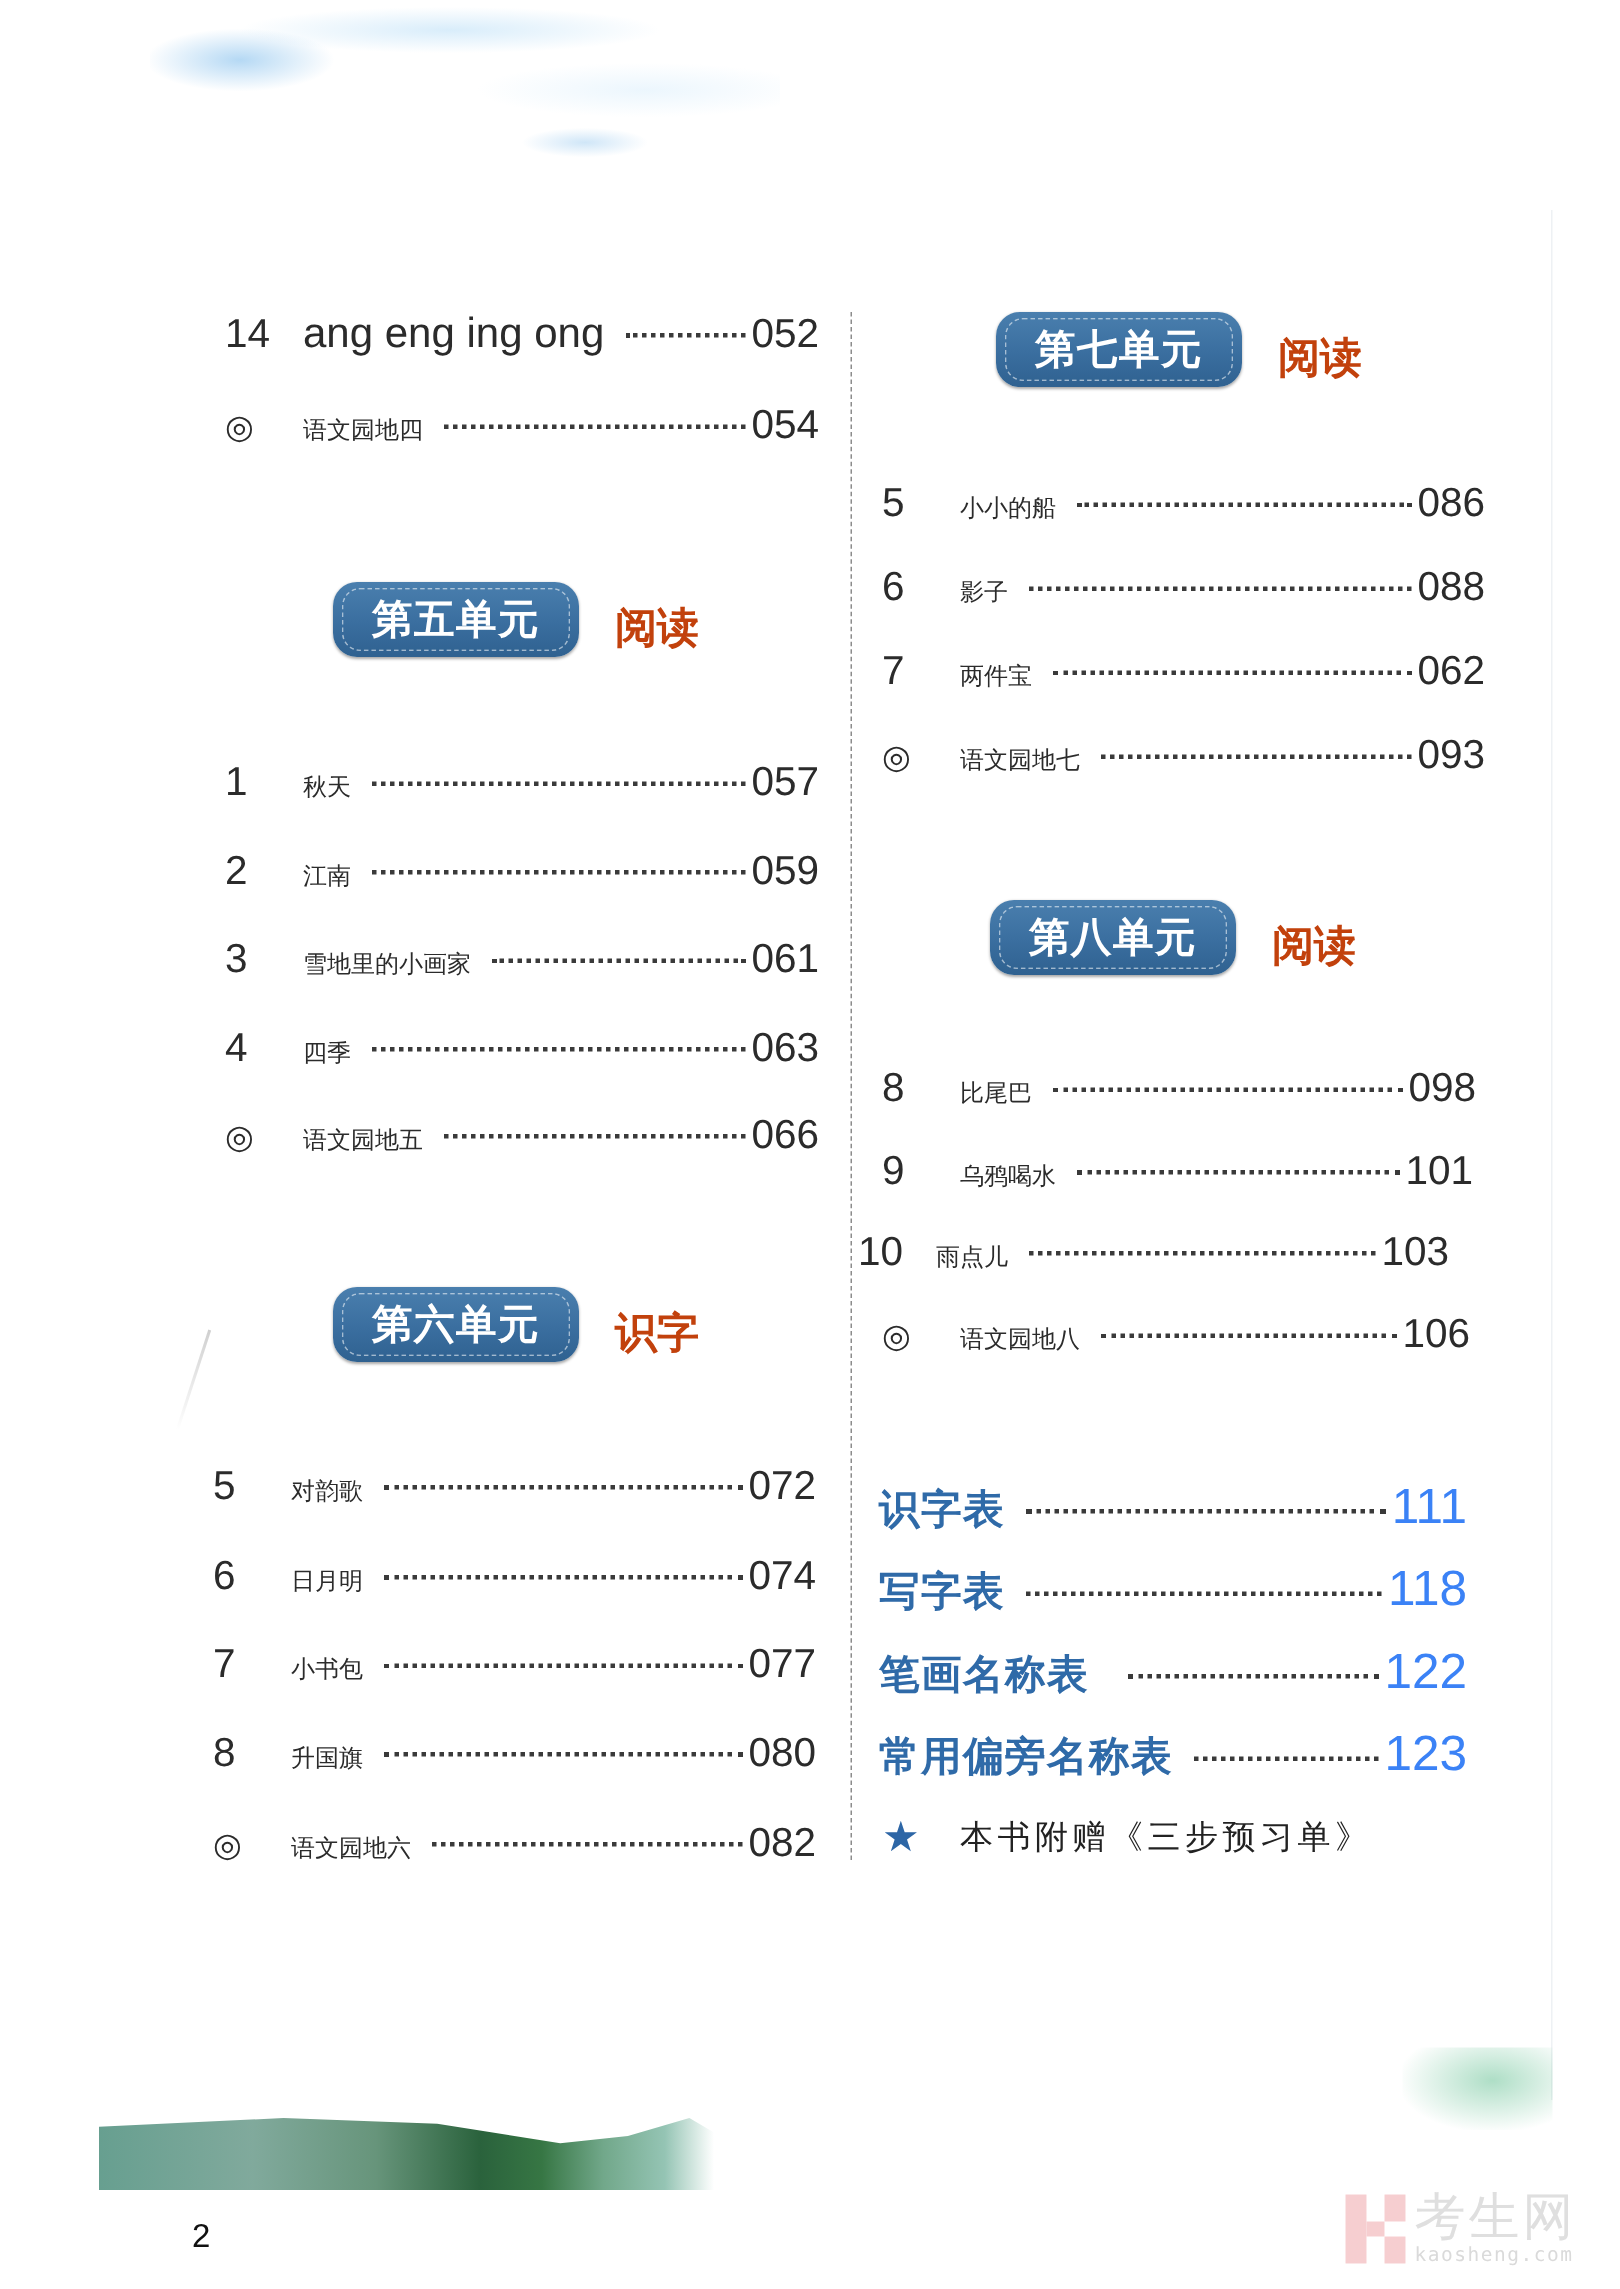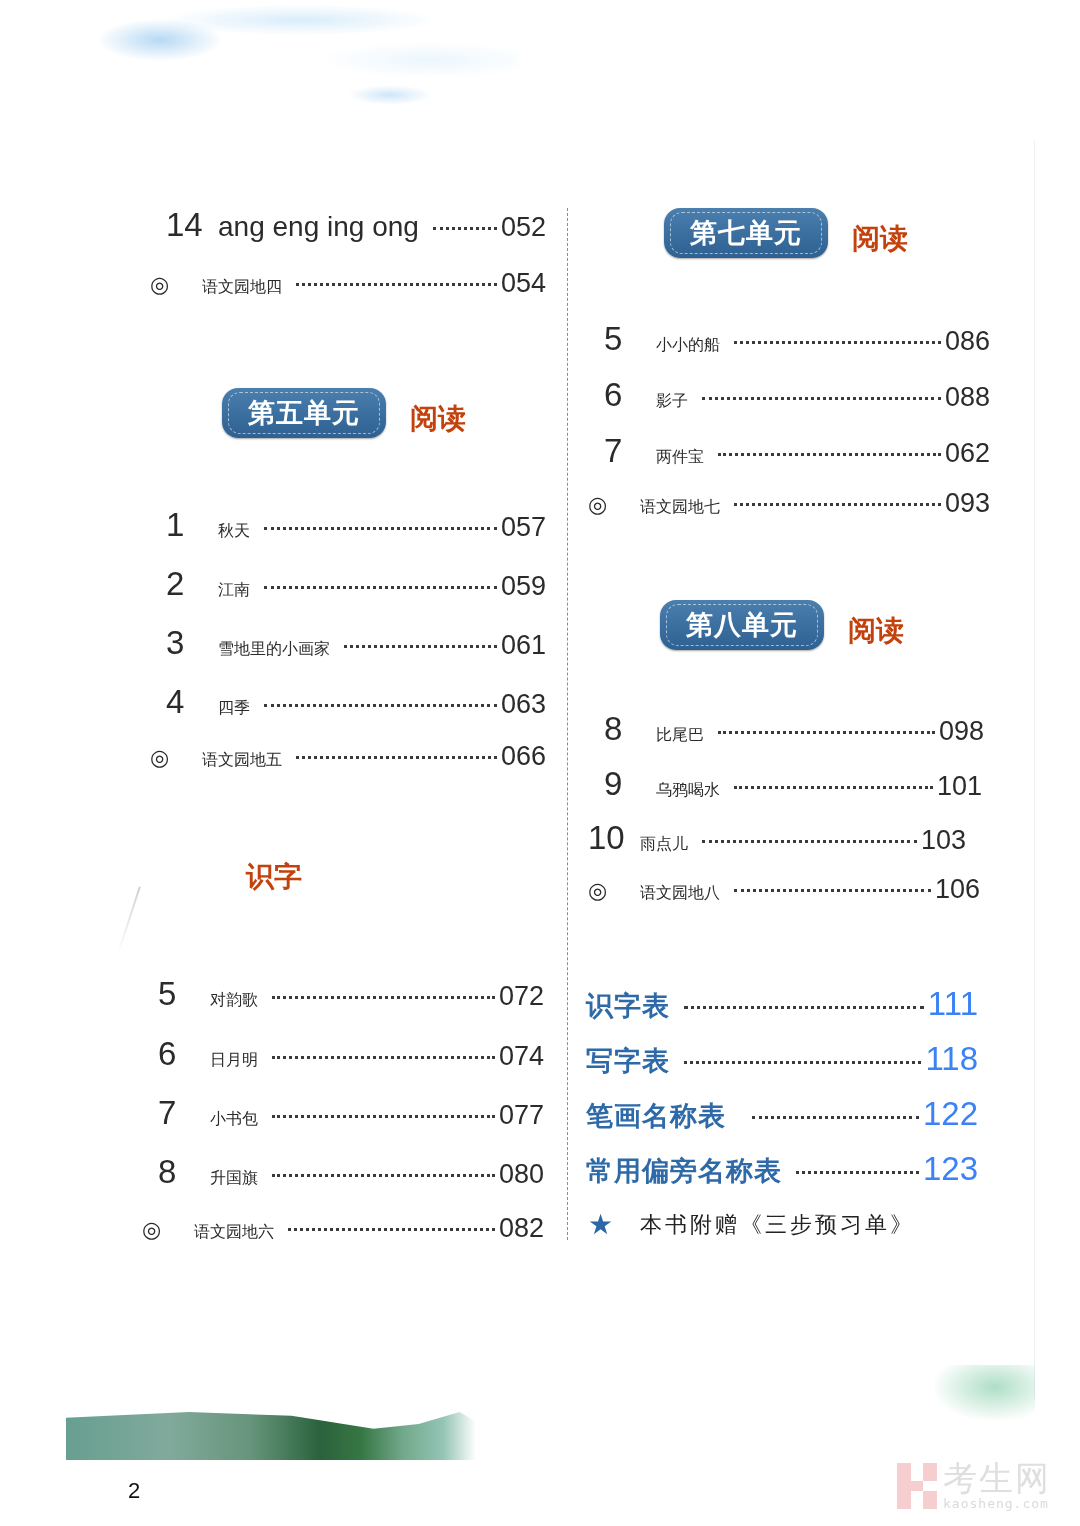--- a/index.html
+++ b/index.html
@@ -16,21 +16,21 @@
   }
   .page-edge { position: absolute; left: 1034px; top: 140px; width: 1px; height: 1260px; background: #eef1f4; }
   .scratch { position: absolute; left: 128px; top: 885px; width: 2px; height: 70px; background: linear-gradient(#bbb, rgba(200,200,200,0)); transform: rotate(18deg); opacity: 0.7; }
 
   .divider {
     position: absolute; left: 567px; top: 208px; height: 1032px; width: 0;
     border-left: 1.5px dashed #8c8c8c;
   }
 
   .entry { position: absolute; display: flex; align-items: baseline; font-size: 25px; color: #2b2b2b; white-space: nowrap; }
-  .entry .num { display: inline-block; width: 52px; font-family: "Liberation Sans", sans-serif; font-size: 33px; margin-left: 16px; }
+  .entry .num { display: inline-block; width: 52px; font-family: "Liberation Sans", sans-serif; font-size: 27px; }
   .entry .circ { display: inline-block; width: 52px; font-size: 22px; }
   .entry .title { font-family: "DejaVu Sans", sans-serif; font-size: 16px; }
   .entry .latin { font-family: "Liberation Sans", sans-serif; font-size: 28px; }
   .entry .leader { flex: 1; margin: 0 4px 0 14px; border-bottom: 3px dotted #3a3a3a; height: 1px; transform: translateY(-6px); }
   .entry .page { font-family: "Liberation Sans", sans-serif; font-size: 27px; }
 
   .unit { position: absolute; display: flex; align-items: flex-end; }
   .banner {
     position: relative; width: 164px; height: 50px;
     background: linear-gradient(#4a7fae, #3a6e9f 55%, #2f6190);
@@ -129,20 +129,21 @@
   <span class="page">063</span>
 </div>
 <div class="entry" style="left:150px; top:741px; width:396px;">
   <span class="circ">◎</span>
   <span class="title">语文园地五</span>
   <span class="leader"></span>
   <span class="page">066</span>
 </div>
 
 <div class="unit" style="left:222px; top:858px;">
+  <div class="banner">第六单元</div>
   <span class="unit-type">识字</span>
 </div>
 <div class="entry" style="left:142px; top:975px; width:402px;">
   <span class="num">5</span>
   <span class="title">对韵歌</span>
   <span class="leader"></span>
   <span class="page">072</span>
 </div>
 <div class="entry" style="left:142px; top:1035px; width:402px;">
   <span class="num">6</span>

